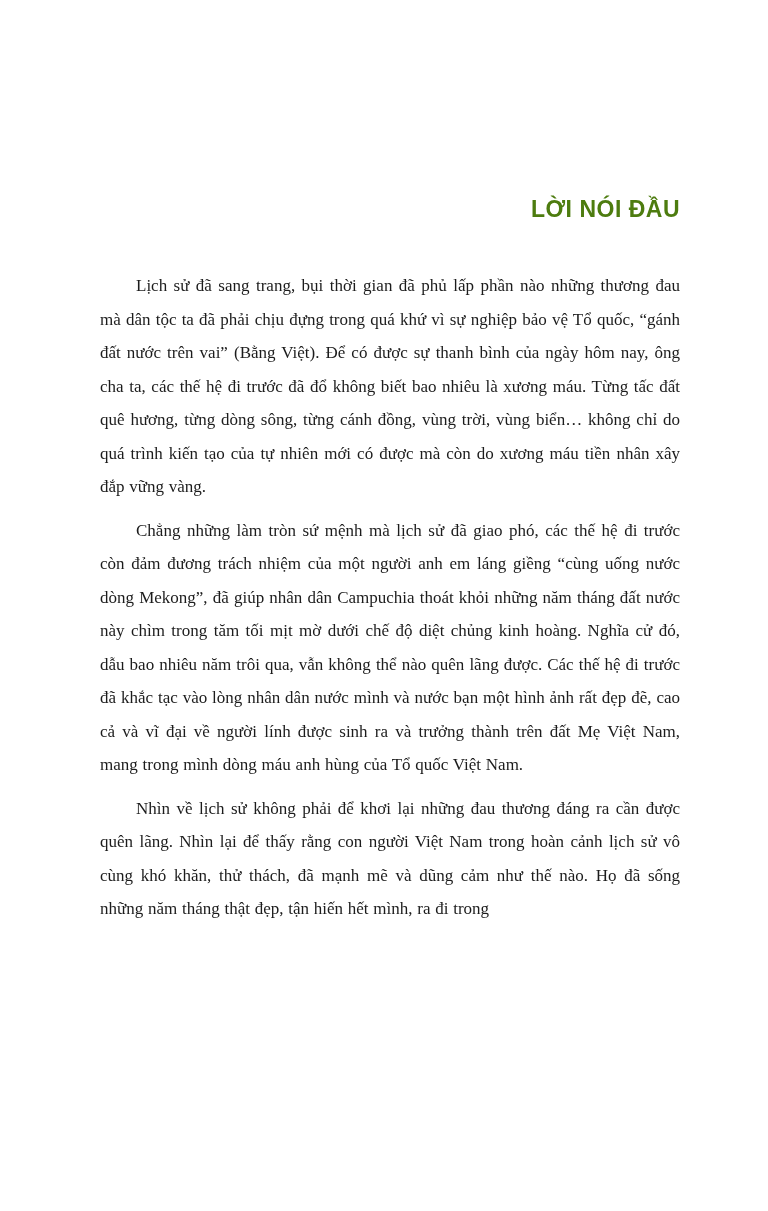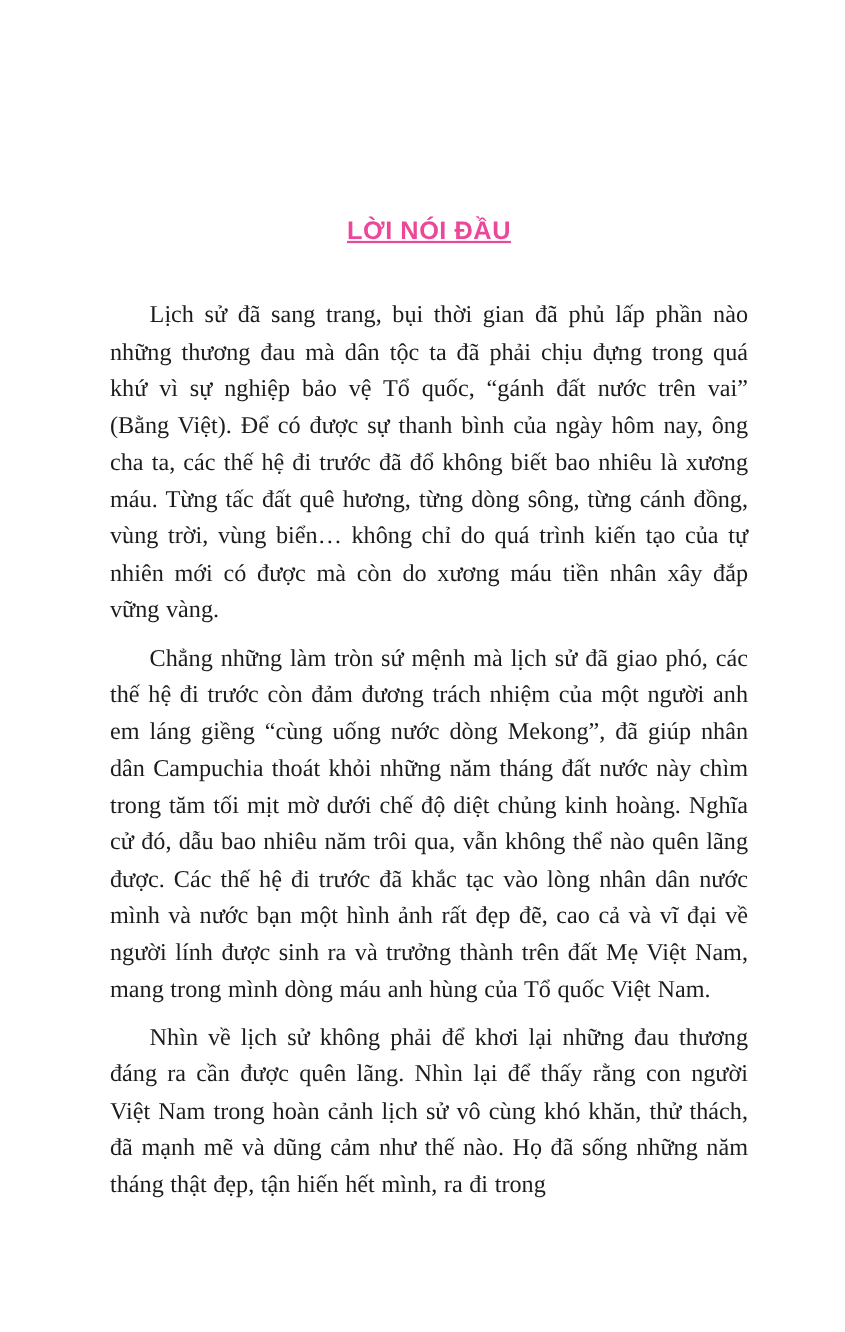--- a/index.html
+++ b/index.html
@@ -19,29 +19,28 @@
     height: 1211px;
     background: #ffffff;
     padding: 196px 88px 0 100px;
   }
 
   .page-title {
     font-family: "Liberation Sans", sans-serif;
     font-size: 23px;
     font-weight: 600;
     letter-spacing: 0.5px;
-    color: #ec4899;
-    text-align: center;
+    color: #4d7c0f;
+    text-align: right;
     margin-bottom: 46px;
-    text-decoration: underline;
   }
 
   .para {
     font-family: "Liberation Serif", "DejaVu Serif", serif;
-    font-size: 22px;
+    font-size: 17px;
     line-height: 33.5px;
     color: #1c1c1c;
     text-align: justify;
     text-indent: 36px;
     margin-bottom: 10px;
     word-spacing: 0.5px;
   }
 </style>
 </head>
 <body>

